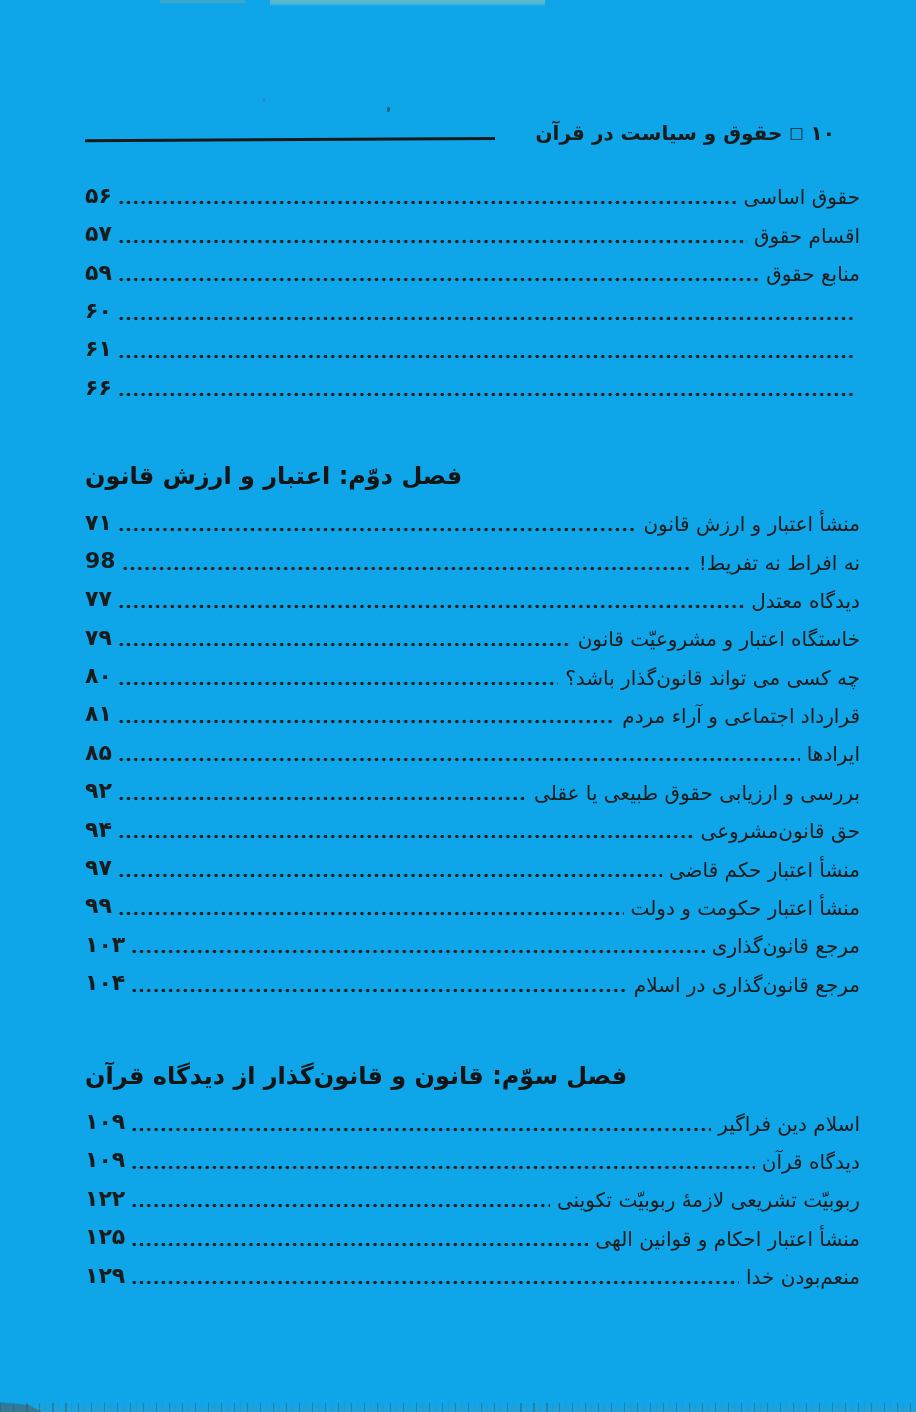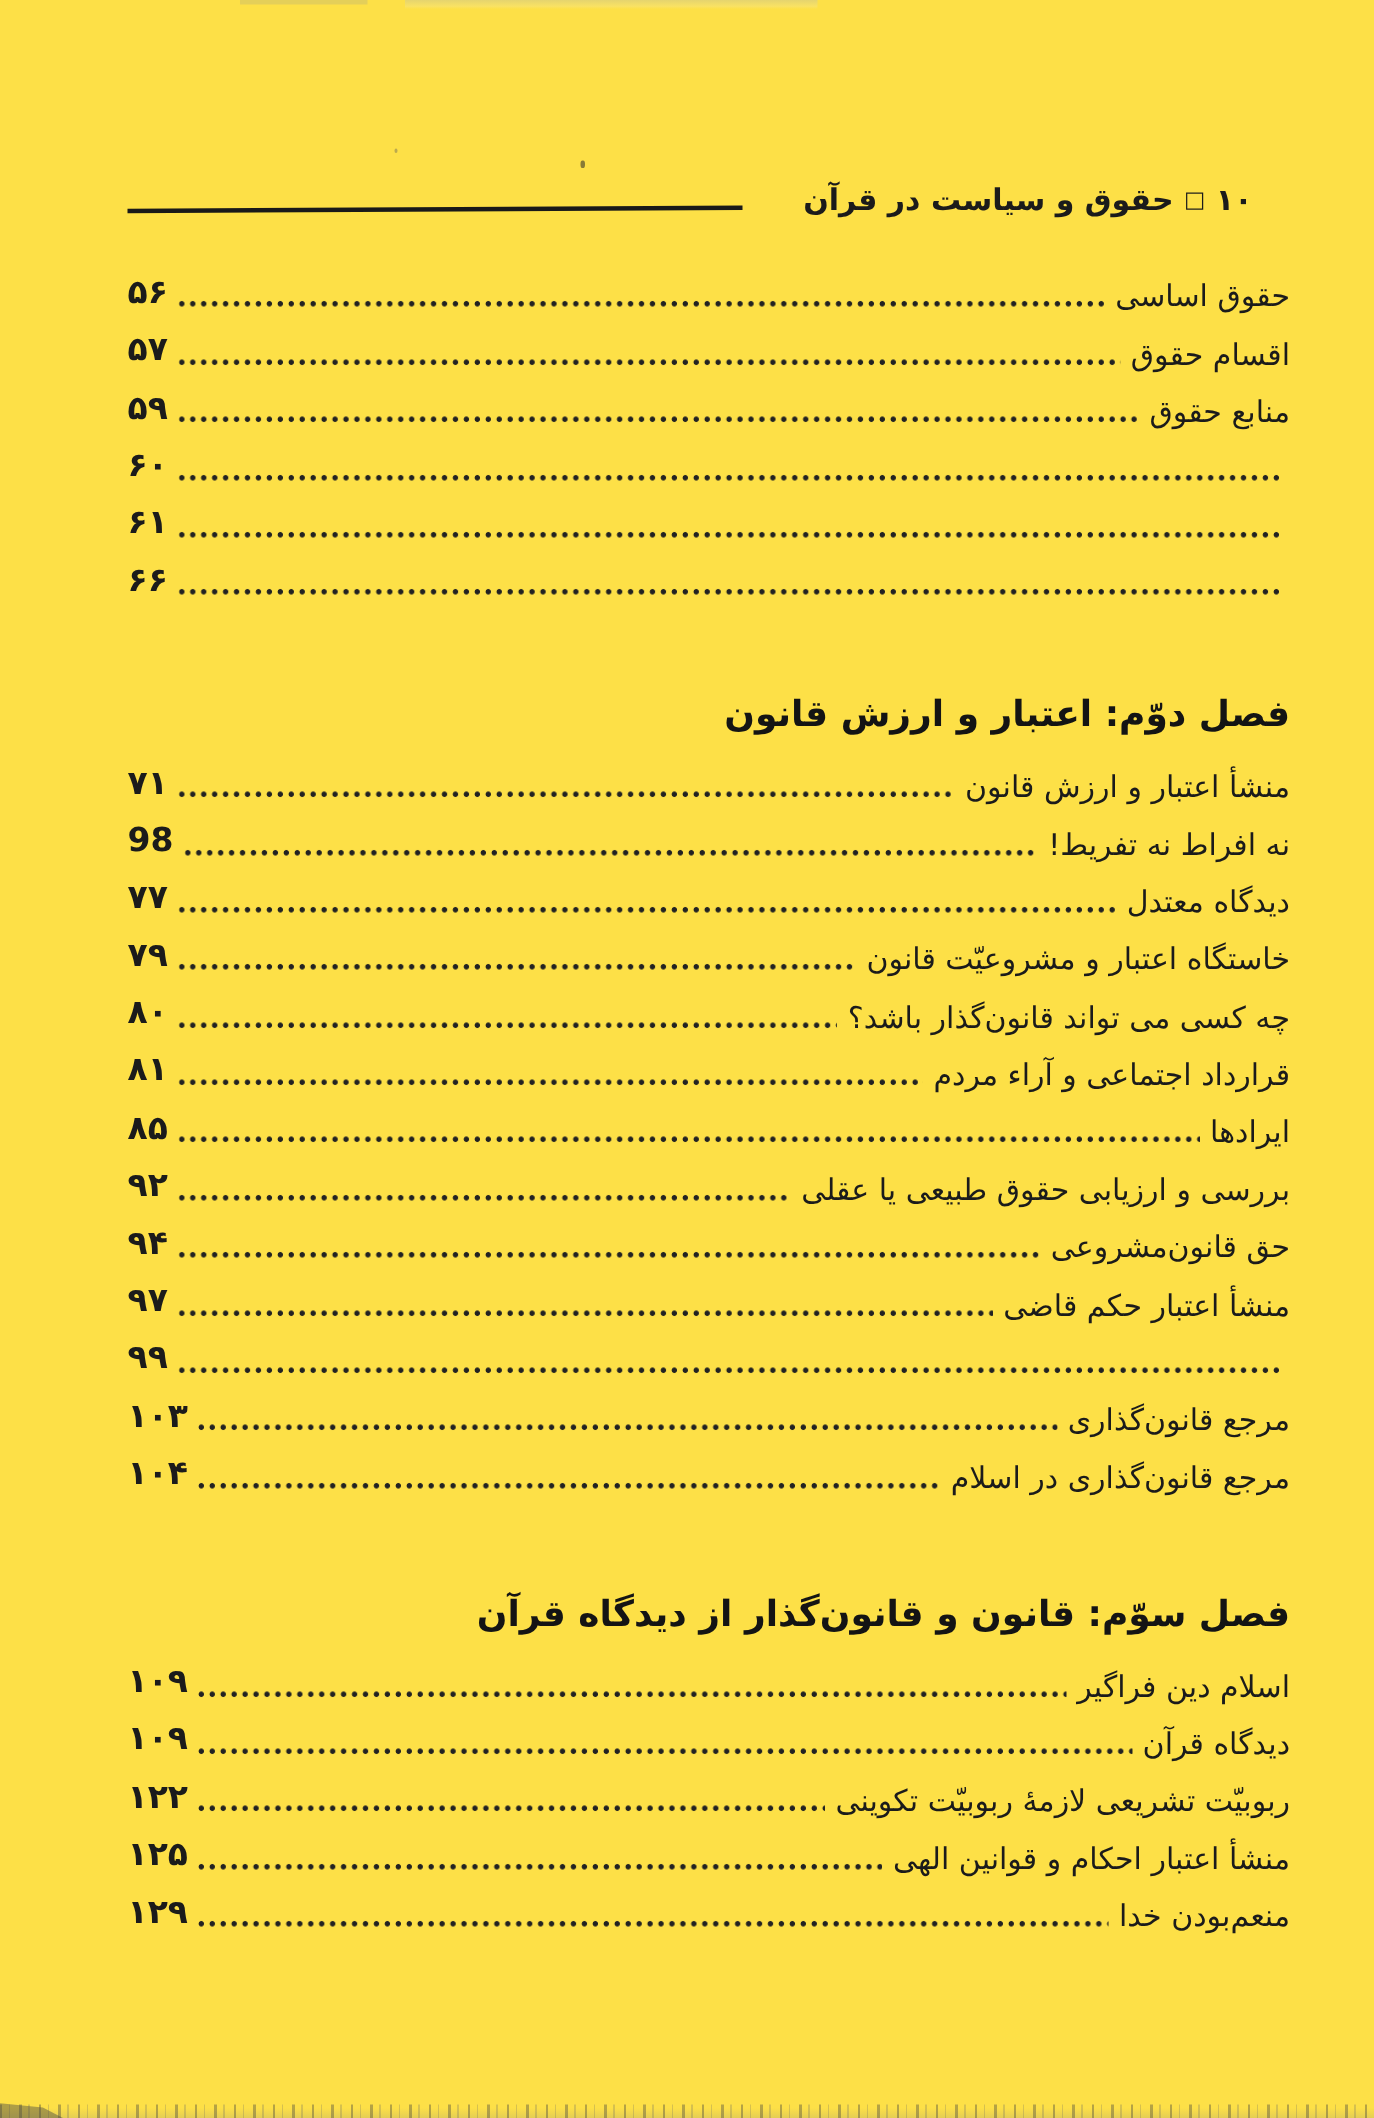--- a/index.html
+++ b/index.html
@@ -1,21 +1,21 @@
 <!DOCTYPE html>
 <html lang="fa"><head>
 <meta charset="utf-8">
 <style>
   html,body{margin:0;padding:0}
   body{
     width:916px;height:1412px;position:relative;overflow:hidden;
     background:#fcfcfa;color:#1b1b1b;
     font-family:"DejaVu Sans",sans-serif;
   }
-  .page{position:absolute;inset:0;background:#fde047}
+  .page{position:absolute;inset:0;background:#0ea5e9}
 
   
   .header{
     position:absolute;top:118px;left:85px;right:81px;
     display:flex;direction:rtl;align-items:center;gap:40px;
   }
   .header-text{
     white-space:nowrap;font-weight:bold;font-size:20px;line-height:1.5;
     letter-spacing:.2px;direction:rtl;
   }
@@ -26,21 +26,21 @@
   .toc{position:absolute;top:172px;left:85px;right:56px}
   .row{display:flex;direction:rtl;align-items:flex-end;height:38.4px}
   .ttl{font-size:20px;font-weight:normal;line-height:1.25;white-space:nowrap}
   .pno{font-size:22px;font-weight:bold;line-height:1.3}
   .leader{
     flex:1;height:5px;margin:0 7px 5px 7px;
     background-image:radial-gradient(circle at 2.2px 2.5px,#222 1.55px,rgba(0,0,0,0) 2.05px);
     background-size:7.3px 5px;background-repeat:repeat-x;background-position:left bottom;
   }
   h2.chapter{
-    margin:0;text-align:right;direction:rtl;
+    margin:0;text-align:left;direction:rtl;
     font-size:24px;line-height:1.35;font-weight:bold;color:#141414;
     letter-spacing:.2px;
   }
   section[data-sec="1"] h2.chapter{margin:58px 0 6px}
   section[data-sec="2"] h2.chapter{margin:62px 0 6px}
 
   
   .top-smudge-a{position:absolute;top:0;left:270px;width:275px;height:6px;
     background:linear-gradient(180deg,rgba(205,200,150,.5),rgba(235,233,200,.22) 70%,rgba(0,0,0,0))}
   .top-smudge-b{position:absolute;top:0;left:160px;width:85px;height:3px;background:rgba(172,170,132,.3)}
@@ -144,20 +144,21 @@
           <span class="ttl">حق قانون‌مشروعی</span>
           <span class="leader"></span>
           <span class="pno">۹۴</span>
         </div>
         <div class="row">
           <span class="ttl">منشأ اعتبار حکم قاضی</span>
           <span class="leader"></span>
           <span class="pno">۹۷</span>
         </div>
         <div class="row">
+          <span class="ttl">منشأ اعتبار حکومت و دولت</span>
           <span class="leader"></span>
           <span class="pno">۹۹</span>
         </div>
         <div class="row">
           <span class="ttl">مرجع قانون‌گذاری</span>
           <span class="leader"></span>
           <span class="pno">۱۰۳</span>
         </div>
         <div class="row">
           <span class="ttl">مرجع قانون‌گذاری در اسلام</span>

